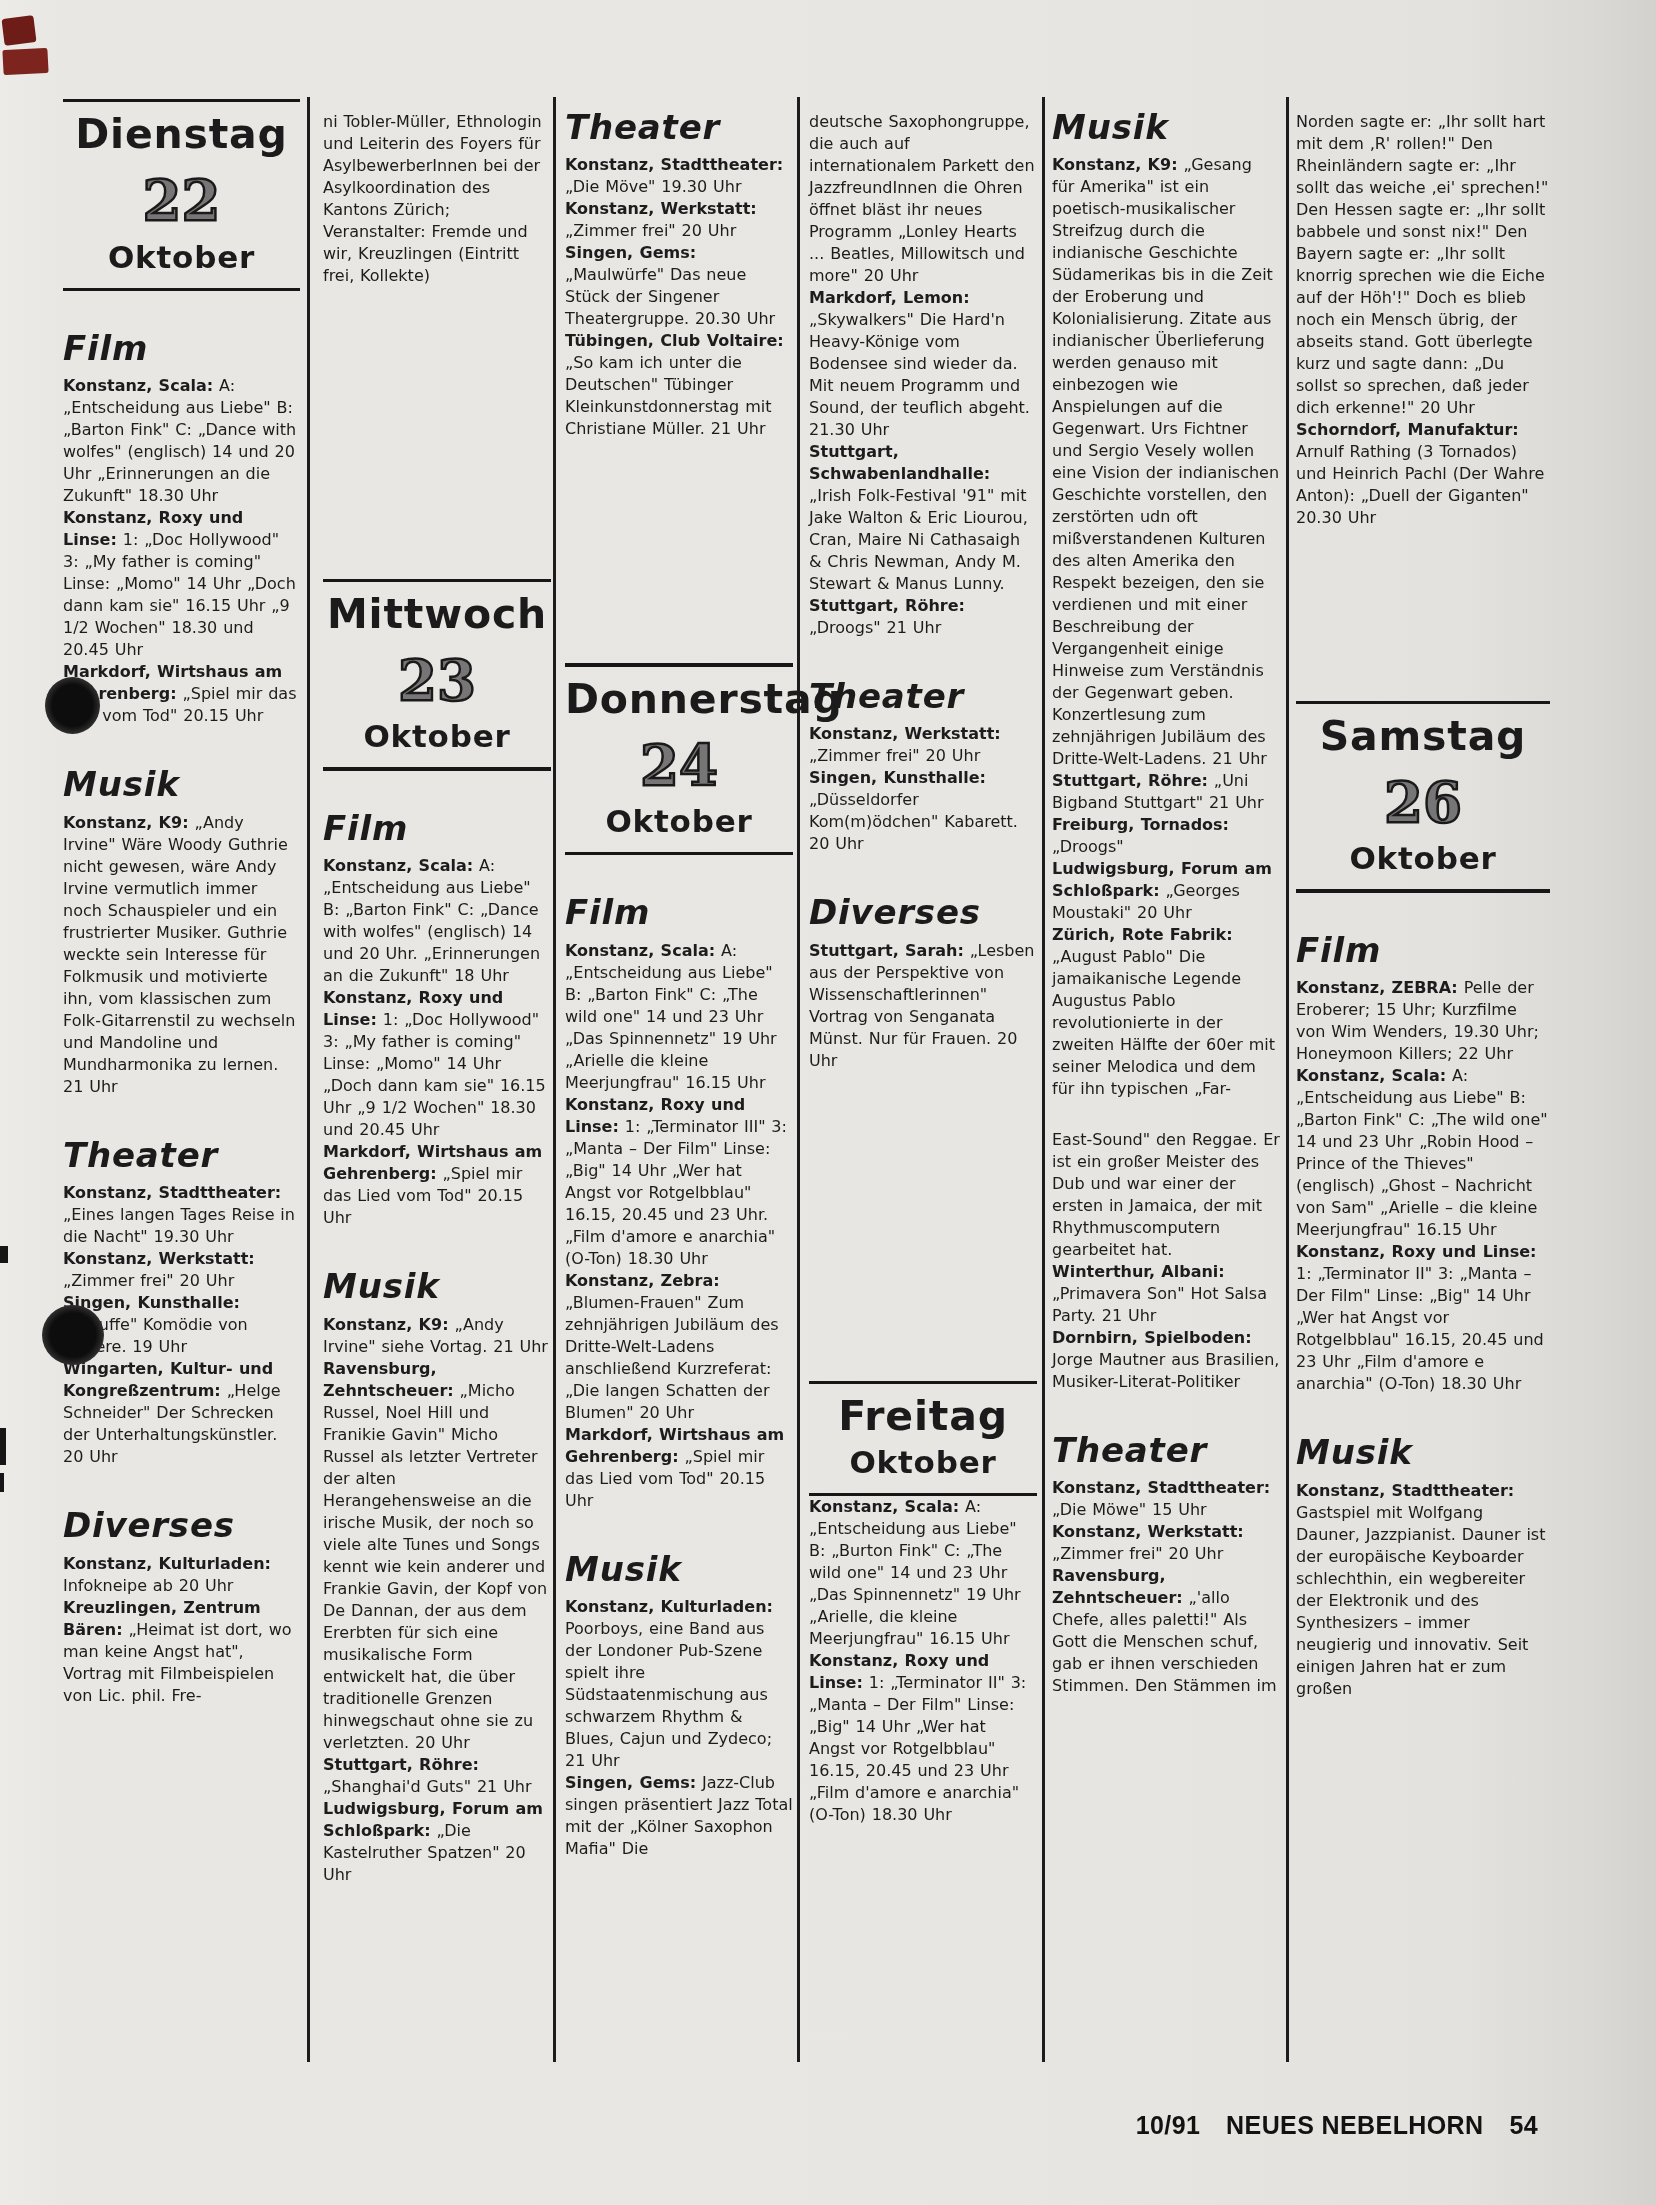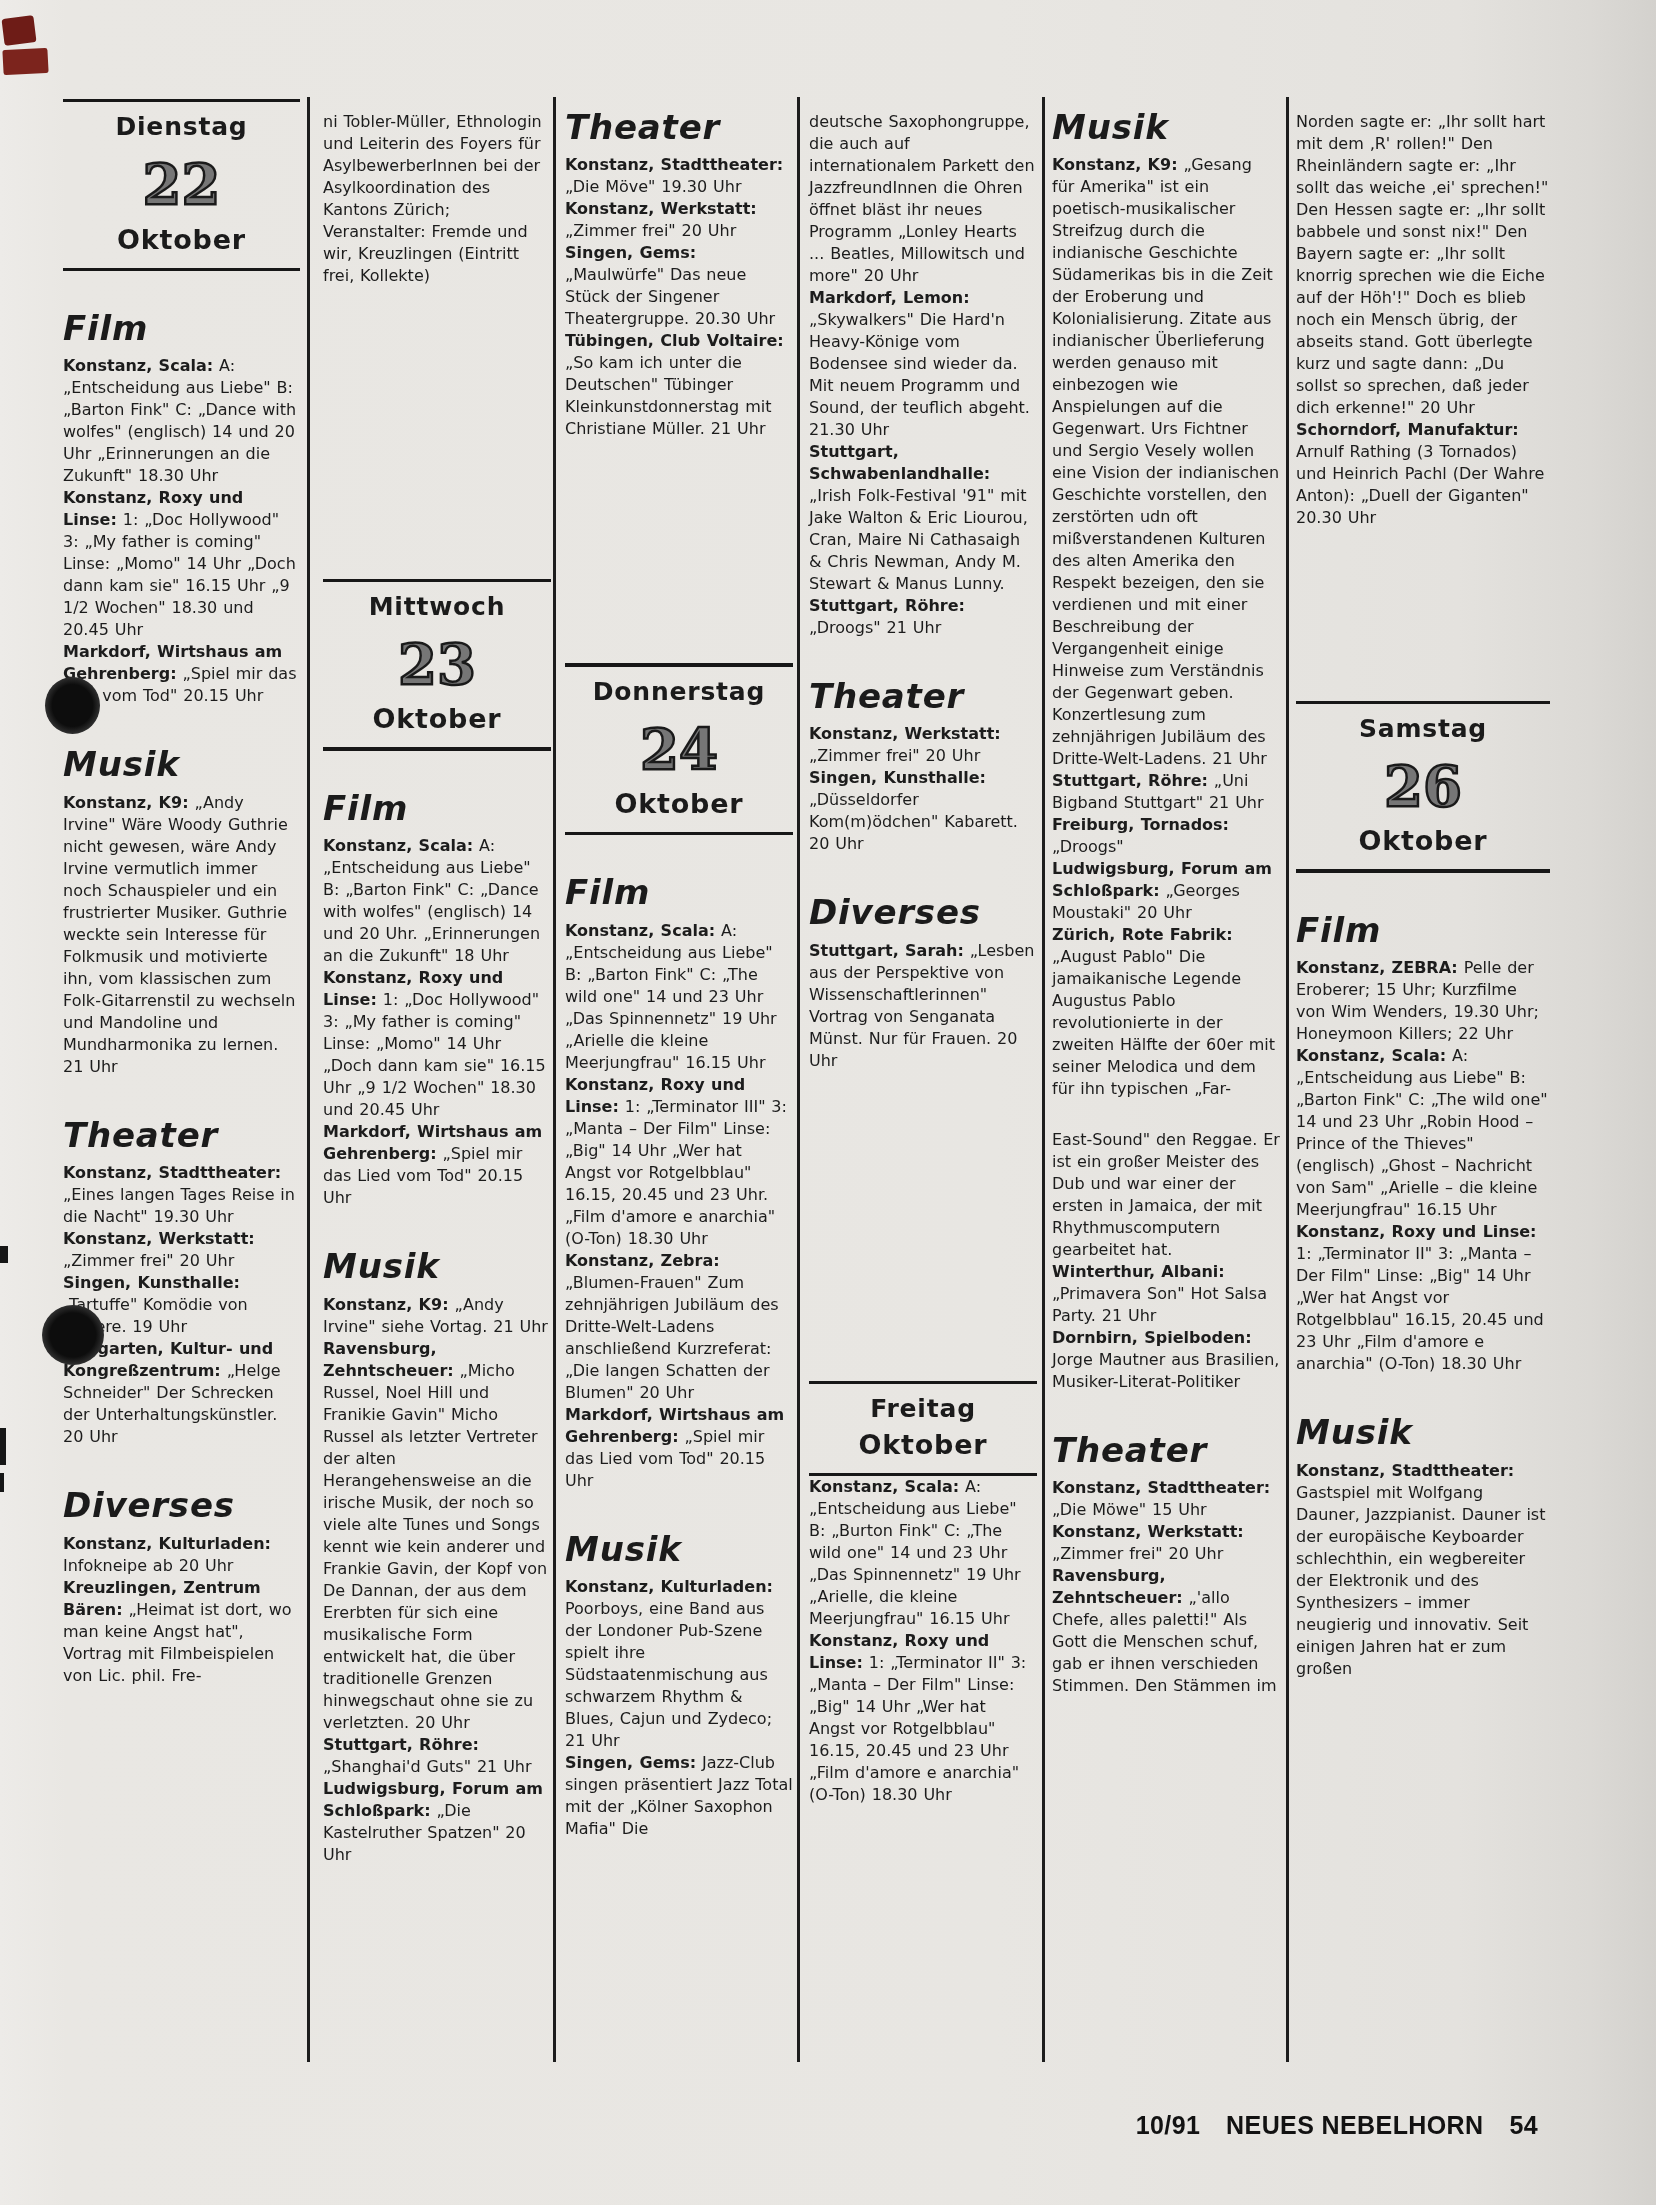--- a/index.html
+++ b/index.html
@@ -13,26 +13,26 @@
   .col > .entry:first-child{margin-top:11.8px;}
   .venue{font-weight:700;}
   .shead{
     font-family:"DejaVu Sans",sans-serif;font-style:oblique;font-weight:700;
     font-size:34px;line-height:37px;margin:39px 0 8.4px 0;letter-spacing:0.8px;
   }
   .col > .shead:first-child{margin-top:10px;}
   .gap{margin-top:28.6px;}
   .day{text-align:center;}
   .day .rule{height:3.4px;background:#171717;}
-  .dayname{font-weight:700;font-size:25px;line-height:1;margin:11.8px 0 10px 0;letter-spacing:0.8px;}
+  .dayname{font-weight:700;font-size:41px;line-height:1;margin:11.8px 0 10px 0;letter-spacing:0.8px;}
   .daynum{
     font-family:"DejaVu Serif",serif;font-weight:700;font-size:56px;line-height:1;
     color:#767676;-webkit-text-stroke:2.5px #1a1a1a;margin:17px 0 13.4px 0;
   }
-  .month{font-weight:700;font-size:27px;line-height:1;margin:10px 0 15px 0;letter-spacing:0.8px;}
+  .month{font-weight:700;font-size:31px;line-height:1;margin:10px 0 15px 0;letter-spacing:0.8px;}
   .day[data-day="Mittwoch"]{margin-top:292px;}
   .day[data-day="Donnerstag"]{margin-top:223px;}
   .day[data-day="Freitag"]{margin-top:309px;}
   .day[data-day="Samstag"]{margin-top:172px;}
   .sep{position:absolute;top:97px;width:2.5px;height:1965px;background:#1d1d1d;}
   .footer{
     position:absolute;top:2111px;right:119px;
     font:700 25px "Liberation Sans",sans-serif;color:#121212;letter-spacing:0.4px;white-space:nowrap;
   }
   .footer span{margin-left:18.5px;}

